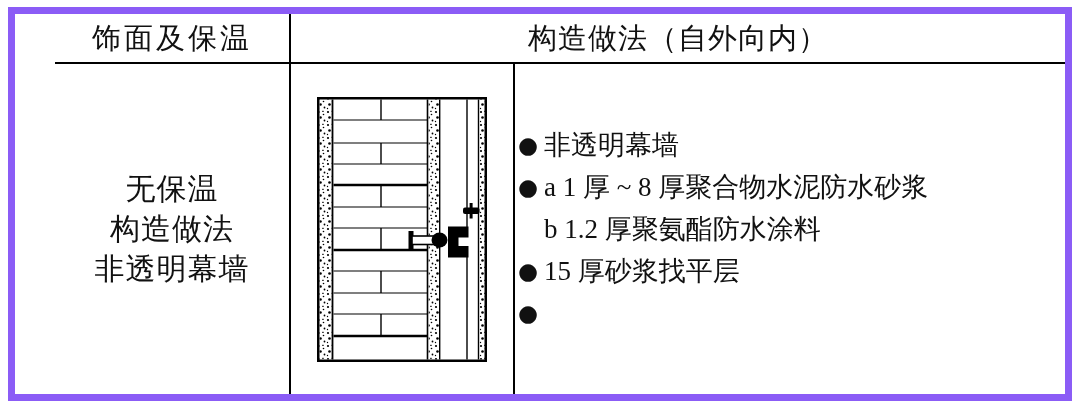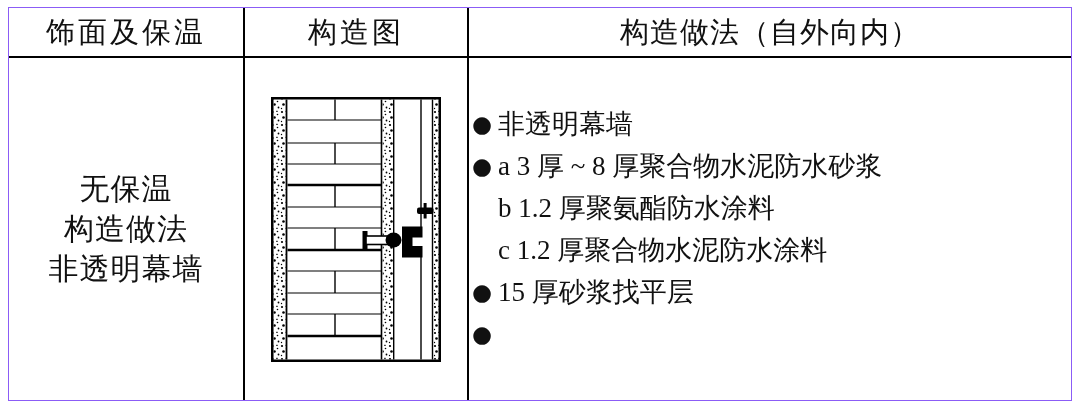--- a/index.html
+++ b/index.html
@@ -7,24 +7,25 @@
     width:1080px; height:409px;
     background:#ffffff;
     font-family:"Liberation Serif","DejaVu Serif",serif;
     color:#111;
     position:relative;
     overflow:hidden;
   }
   .table {
     position:absolute; left:8px; top:7px;
     width:1064px; height:394px;
-    border:1px solid #8b5cf6;
+    border:7px solid #8b5cf6;
     box-sizing:border-box;
     display:flex; flex-direction:column;
     background:#fff;
+    padding-left:40px;
   }
   .header-row {
     display:flex; height:48px; flex:0 0 48px;
     border-bottom:2px solid #000;
   }
   .body-row { display:flex; flex:1 1 auto; min-height:0; }
   .c1 { width:236px; flex:0 0 236px; border-right:2px solid #000; box-sizing:border-box; }
   .c2 { width:224px; flex:0 0 224px; border-right:2px solid #000; box-sizing:border-box; }
   .c3 { flex:1 1 auto; }
   .hcell {
@@ -59,23 +60,20 @@
   svg { display:block; }
 </style>
 </head>
 <body>
 
 <div class="table">
 
   <div class="header-row">
     <div class="hcell c1">
       <span>饰面及保温</span>
-    </div>
-    <div class="hcell c2">
-      <span>构造图</span>
     </div>
     <div class="hcell c3 wide">
       <span>构造做法（自外向内）</span>
     </div>
   </div>
 
   <div class="body-row">
 
     <div class="c1 finish-cell">
       <div>无保温</div>
@@ -151,29 +149,25 @@
       </svg>
     </div>
 
     <div class="c3 steps-cell">
       <div class="step">
         <span class="bullet">●</span>
         <span>非透明幕墙</span>
       </div>
       <div class="step">
         <span class="bullet">●</span>
-        <span>a 3 厚 ~ 8 厚聚合物水泥防水砂浆</span>
+        <span>a 1 厚 ~ 8 厚聚合物水泥防水砂浆</span>
       </div>
       <div class="step">
         <span class="bullet"></span>
         <span>b 1.2 厚聚氨酯防水涂料</span>
-      </div>
-      <div class="step">
-        <span class="bullet"></span>
-        <span>c 1.2 厚聚合物水泥防水涂料</span>
       </div>
       <div class="step">
         <span class="bullet">●</span>
         <span>15 厚砂浆找平层</span>
       </div>
       <div class="step">
         <span class="bullet">●</span>
       </div>
     </div>
 

